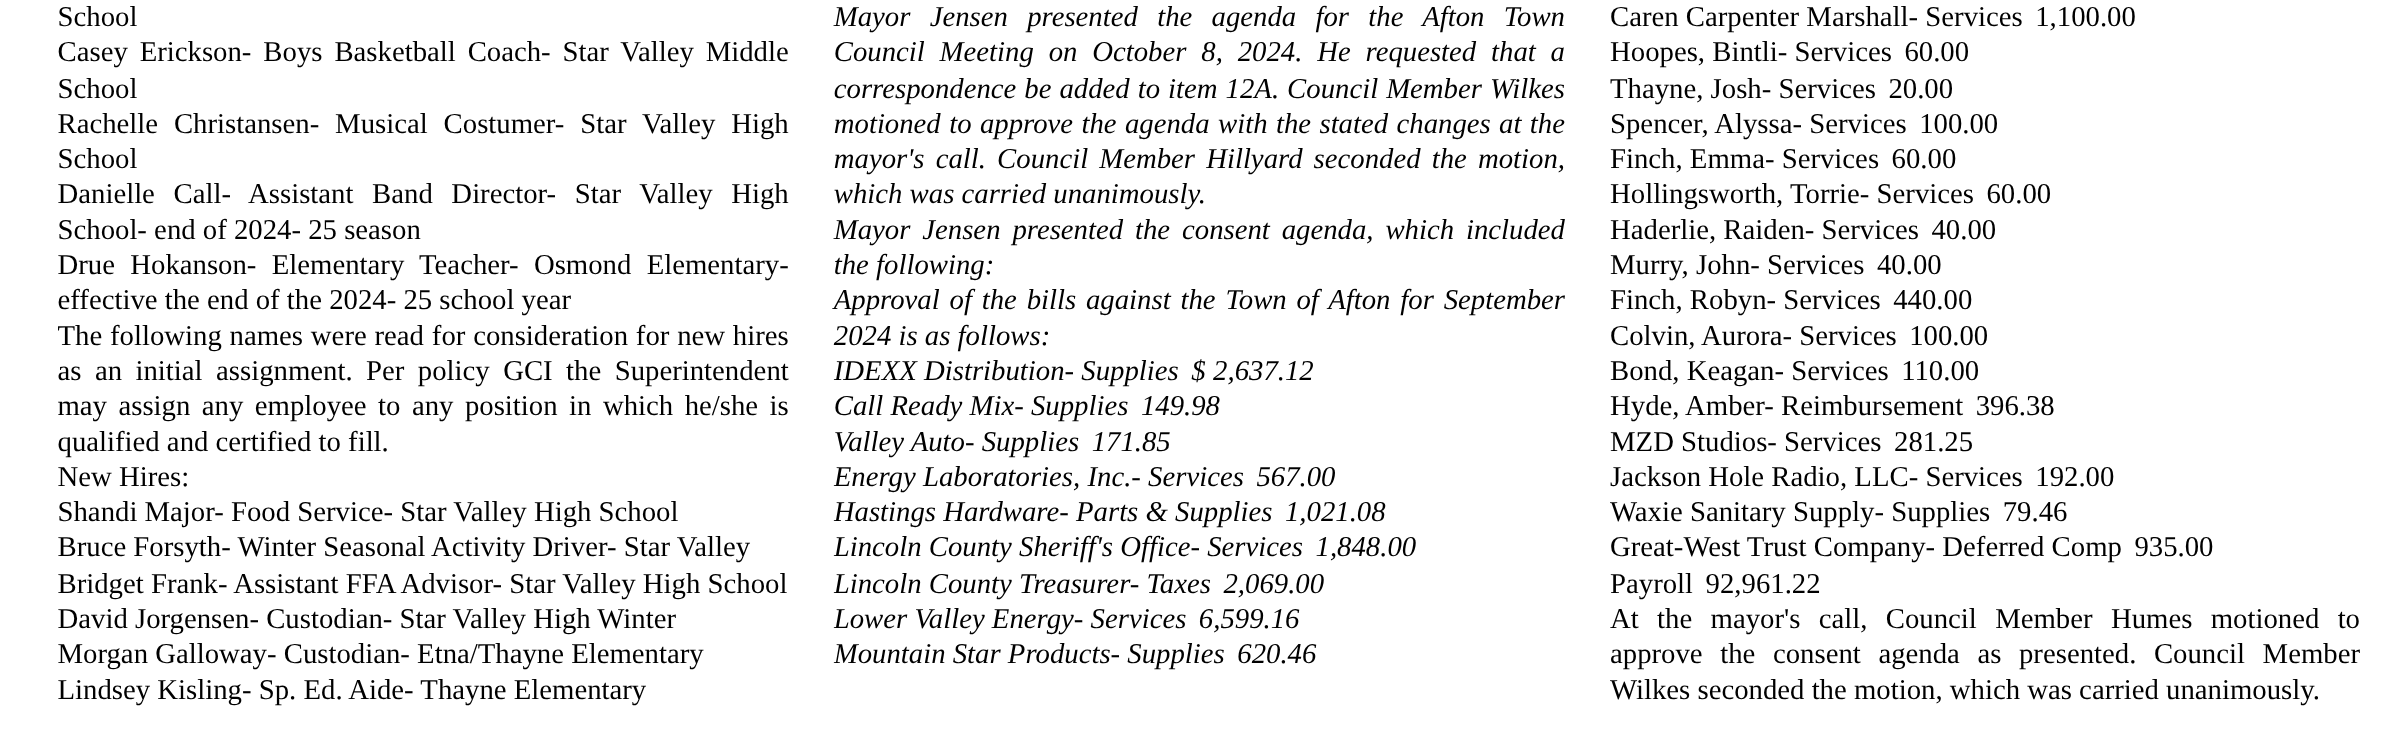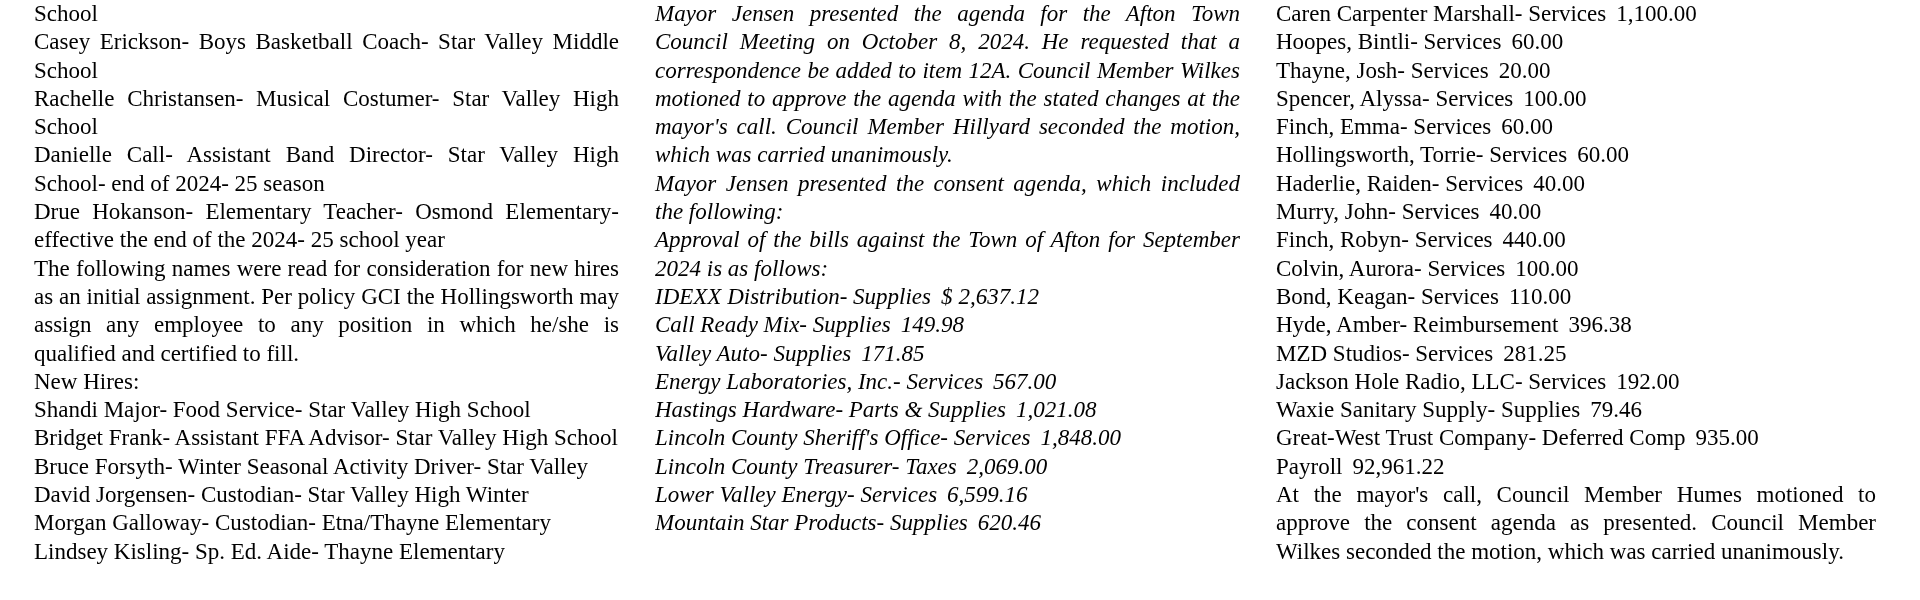--- a/index.html
+++ b/index.html
@@ -12,21 +12,21 @@
     height: 600px;
     overflow: hidden;
     font-family: "Liberation Serif", serif;
     color: #000000;
   }
   .page {
     display: flex;
     width: 1920px;
     height: 600px;
     box-sizing: border-box;
-    padding: 0px 18px 0 34px;
+    padding: 0px 18px 0 46px;
     gap: 36px;
   }
   .column {
     flex: 0 0 auto;
     position: relative;
   }
   .col-1 { width: 585px; }
   .col-2 { width: 585px; font-style: italic; }
   .col-3 { width: 600px; }
 
@@ -65,25 +65,25 @@
 
 <div class="page">
 
   <div class="column col-1">
     <div id="col1-list">
         <p class="para">School</p>
         <p class="para">Casey Erickson- Boys Basketball Coach- Star Valley Middle School</p>
         <p class="para">Rachelle Christansen- Musical Costumer- Star Valley High School</p>
         <p class="para">Danielle Call- Assistant Band Director- Star Valley High School- end of 2024- 25 season</p>
         <p class="para">Drue Hokanson- Elementary Teacher- Osmond Elementary- effective the end of the 2024- 25 school year</p>
-        <p class="para">The following names were read for consideration for new hires as an initial assignment. Per policy GCI the Hollingsworth may assign any employee to any position in which he/she is qualified and certified to fill.</p>
+        <p class="para">The following names were read for consideration for new hires as an initial assignment. Per policy GCI the Superintendent may assign any employee to any position in which he/she is qualified and certified to fill.</p>
         <p class="para">New Hires:</p>
         <p class="para">Shandi Major- Food Service- Star Valley High School</p>
+        <p class="para">Bruce Forsyth- Winter Seasonal Activity Driver- Star Valley</p>
         <p class="para">Bridget Frank- Assistant FFA Advisor- Star Valley High School</p>
-        <p class="para">Bruce Forsyth- Winter Seasonal Activity Driver- Star Valley</p>
         <p class="para">David Jorgensen- Custodian- Star Valley High Winter</p>
         <p class="para">Morgan Galloway- Custodian- Etna/Thayne Elementary</p>
         <p class="para">Lindsey Kisling- Sp. Ed. Aide- Thayne Elementary</p>
       </div>
   </div>
 
   <div class="column col-2">
     <div id="col2-paras">
         <p class="para">Mayor Jensen presented the agenda for the Afton Town Council Meeting on October 8, 2024. He requested that a correspondence be added to item 12A. Council Member Wilkes motioned to approve the agenda with the stated changes at the mayor's call. Council Member Hillyard seconded the motion, which was carried unanimously.</p>
         <p class="para">Mayor Jensen presented the consent agenda, which included the following:</p>

